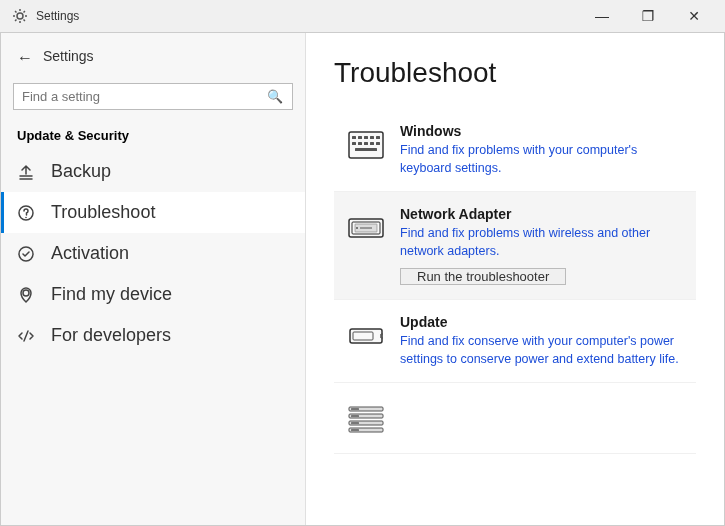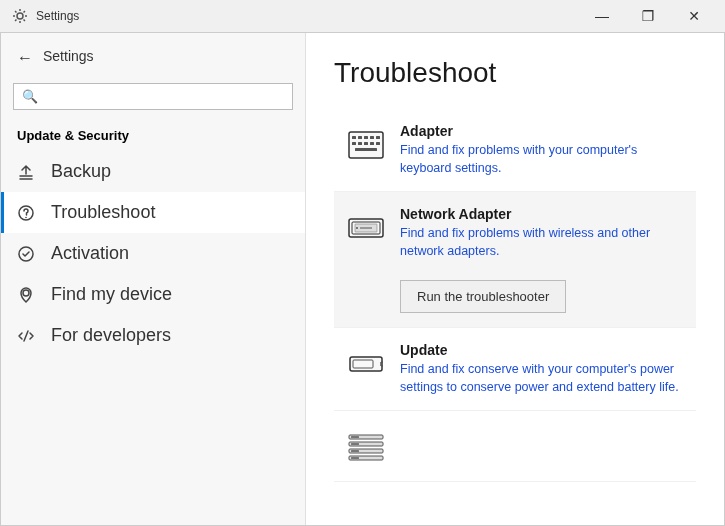--- a/index.html
+++ b/index.html
@@ -185,22 +185,22 @@
       color: #1a1a1a;
       margin-bottom: 3px;
     }
     .item-desc {
       font-size: 12.5px;
       color: #1d4ed8;
       line-height: 1.4;
     }
 
     .run-btn {
-      margin-top: 20px;
-      padding: 8px 16px;
+      margin-top: 8px;
+      padding: 0 16px;
       background: #f0f0f0;
       border: 1px solid #bbb;
       font-size: 13px;
       cursor: pointer;
       color: #333;
     }
 
     
     svg { display: block; }
   </style>
@@ -224,20 +224,21 @@
 
 <div class="main-container">
 
   <div class="sidebar">
     <div class="sidebar-back">
       <span class="back-arrow">←</span>
       <span class="sidebar-back-title">Settings</span>
     </div>
 
     <div class="search-box">
+      <input type="text" placeholder="Find a setting" style="">
       <span class="search-icon-box">🔍</span>
     </div>
 
     <div class="sidebar-section-label">Update &amp; Security</div>
 
     <div class="sidebar-item">
       <span class="sidebar-item-icon">
         <svg width="18" height="18" viewBox="0 0 18 18" fill="none">
           <path d="M9 3v8M5 7l4-4 4 4" stroke="#444" stroke-width="1.5" stroke-linecap="round"></path>
           <path d="M3 13h12" stroke="#444" stroke-width="1.5" stroke-linecap="round"></path>
@@ -303,21 +304,21 @@
           <rect x="28" y="5" width="4" height="3" rx="0.5" fill="#555"></rect>
           <rect x="4" y="11" width="4" height="3" rx="0.5" fill="#555"></rect>
           <rect x="10" y="11" width="4" height="3" rx="0.5" fill="#555"></rect>
           <rect x="16" y="11" width="4" height="3" rx="0.5" fill="#555"></rect>
           <rect x="22" y="11" width="4" height="3" rx="0.5" fill="#555"></rect>
           <rect x="28" y="11" width="4" height="3" rx="0.5" fill="#555"></rect>
           <rect x="7" y="17" width="22" height="3" rx="0.5" fill="#555"></rect>
         </svg>
       </div>
       <div class="item-text">
-        <div class="item-title">Adapter</div>
+        <div class="item-title">Windows</div>
         <div class="item-desc">Find and fix problems with your computer's keyboard settings.</div>
       </div>
     </div>
 
     <div class="troubleshoot-item highlighted">
       <div class="item-icon">
         <svg width="36" height="28" viewBox="0 0 36 28" fill="none">
           <rect x="1" y="5" width="34" height="18" rx="2" stroke="#333" stroke-width="1.5" fill="#f8f8f8"></rect>
           <rect x="4" y="8" width="28" height="12" rx="1" stroke="#333" stroke-width="1"></rect>
           <rect x="7" y="10" width="22" height="8" rx="0.5" fill="#ddd" stroke="#666" stroke-width="0.5"></rect>

